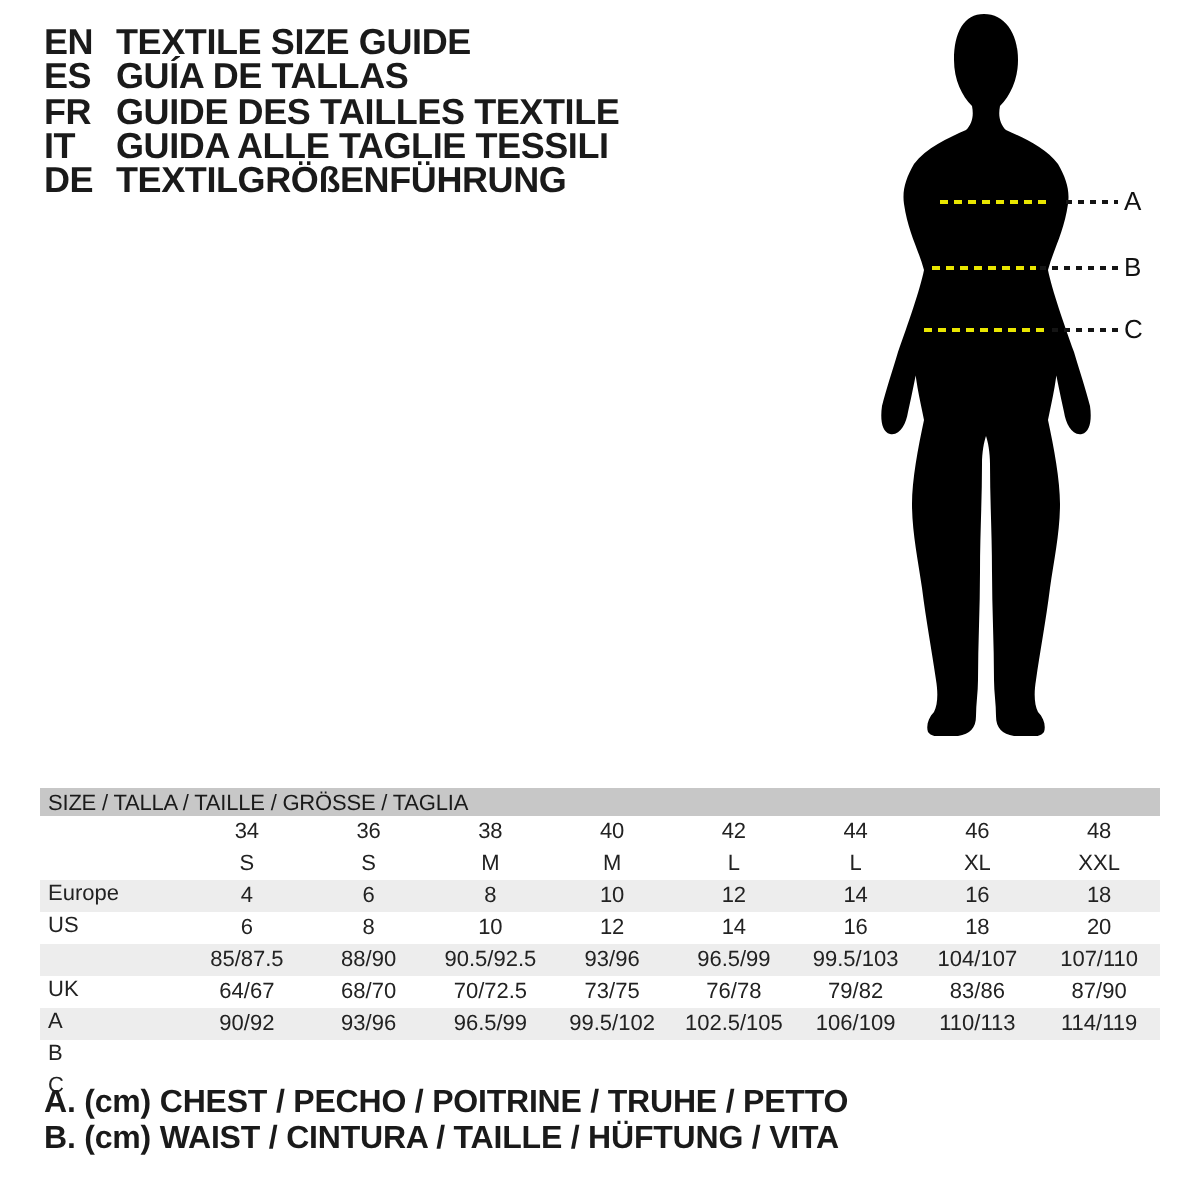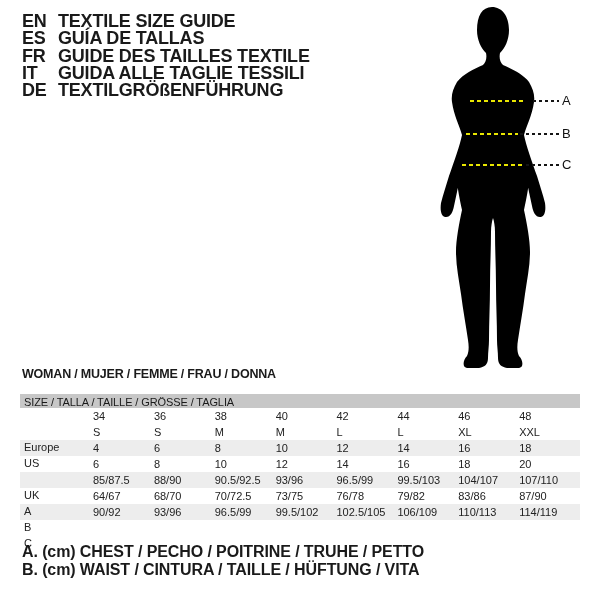--- a/index.html
+++ b/index.html
@@ -38,21 +38,21 @@
   
   .table-title{position:absolute;left:22px;top:367px;font-weight:700;font-size:12.5px;letter-spacing:-0.2px;white-space:nowrap;}
 
   
   .size-table{position:absolute;left:20px;top:394px;width:560px;font-size:11px;color:#222;}
   .table-header{height:14px;line-height:17px;background:#c7c7c7;padding-left:4px;color:#1a1a1a;letter-spacing:-0.1px;font-weight:400;}
   .size-rows{width:100%;}
   .size-row{display:flex;height:16px;line-height:16px;}
   .size-row:nth-child(2n+3){background:#ededed;}
   .row-label{width:73px;flex:0 0 73px;padding-left:4px;box-sizing:border-box;text-align:left;margin-top:31px;}
-  .cell{flex:1;}
+  .cell{flex:1;text-align:center;}
 
   
   .legend{position:absolute;left:22px;top:543px;font-weight:700;font-size:16px;line-height:17.5px;letter-spacing:-0.1px;white-space:nowrap;}
 </style>
 </head>
 <body>
 
 <div class="canvas">
 
   <div class="lang-block" id="lang-block">
@@ -140,21 +140,20 @@
   <div class="m-label" id="m-a-label">A</div>
 
   <div class="measure m-yellow" id="m-b-yellow"></div>
   <div class="measure m-dots" id="m-b-dots"></div>
   <div class="m-label" id="m-b-label">B</div>
 
   <div class="measure m-yellow" id="m-c-yellow"></div>
   <div class="measure m-dots" id="m-c-dots"></div>
   <div class="m-label" id="m-c-label">C</div>
 
-  <div class="table-title">WOMAN / MUJER / FEMME / FRAU / DONNA</div>
 
   <div class="size-table">
     <div class="table-header">SIZE / TALLA / TAILLE / GRÖSSE / TAGLIA</div>
     <div class="size-rows" id="size-rows">
         <div class="size-row">
           <div class="row-label">Europe</div>
           <div class="cell">34</div>
           <div class="cell">36</div>
           <div class="cell">38</div>
           <div class="cell">40</div>

